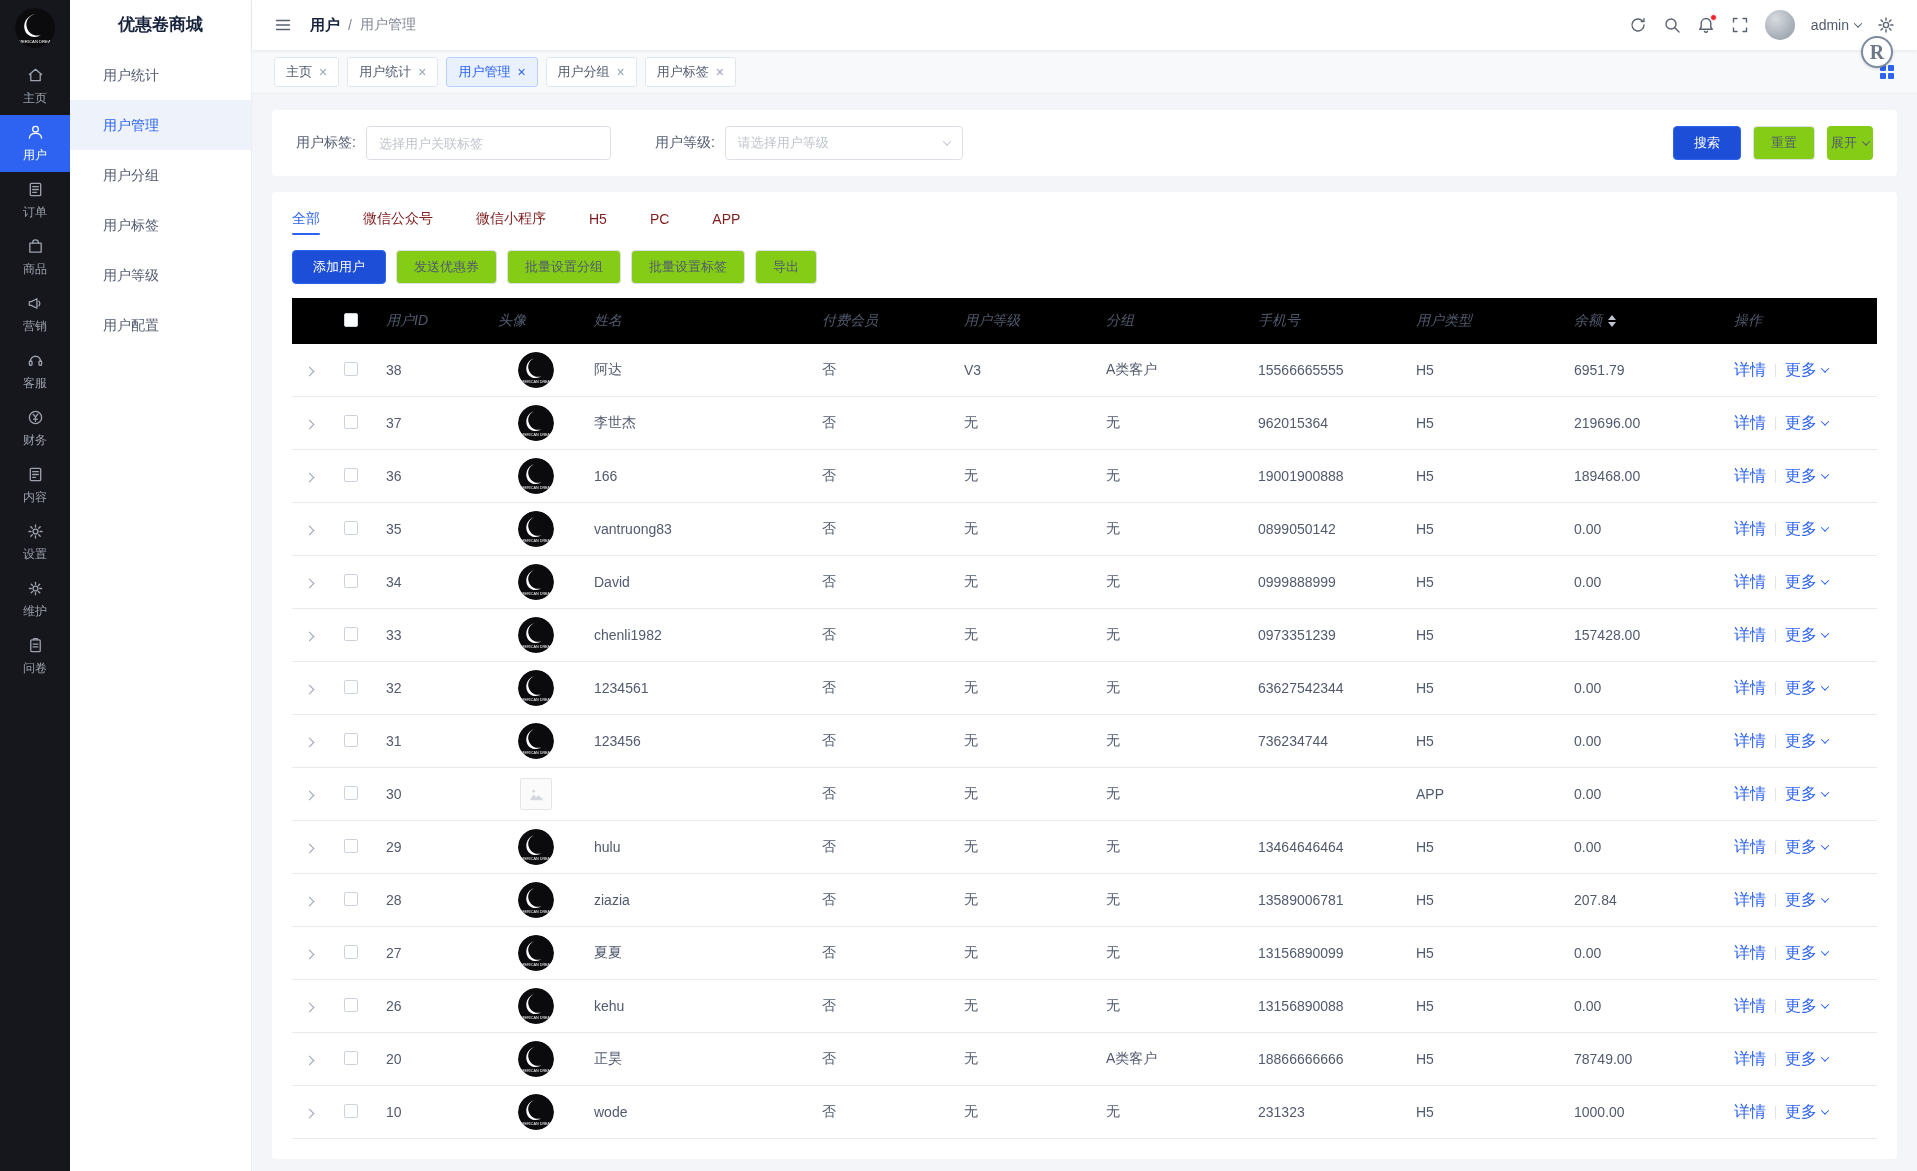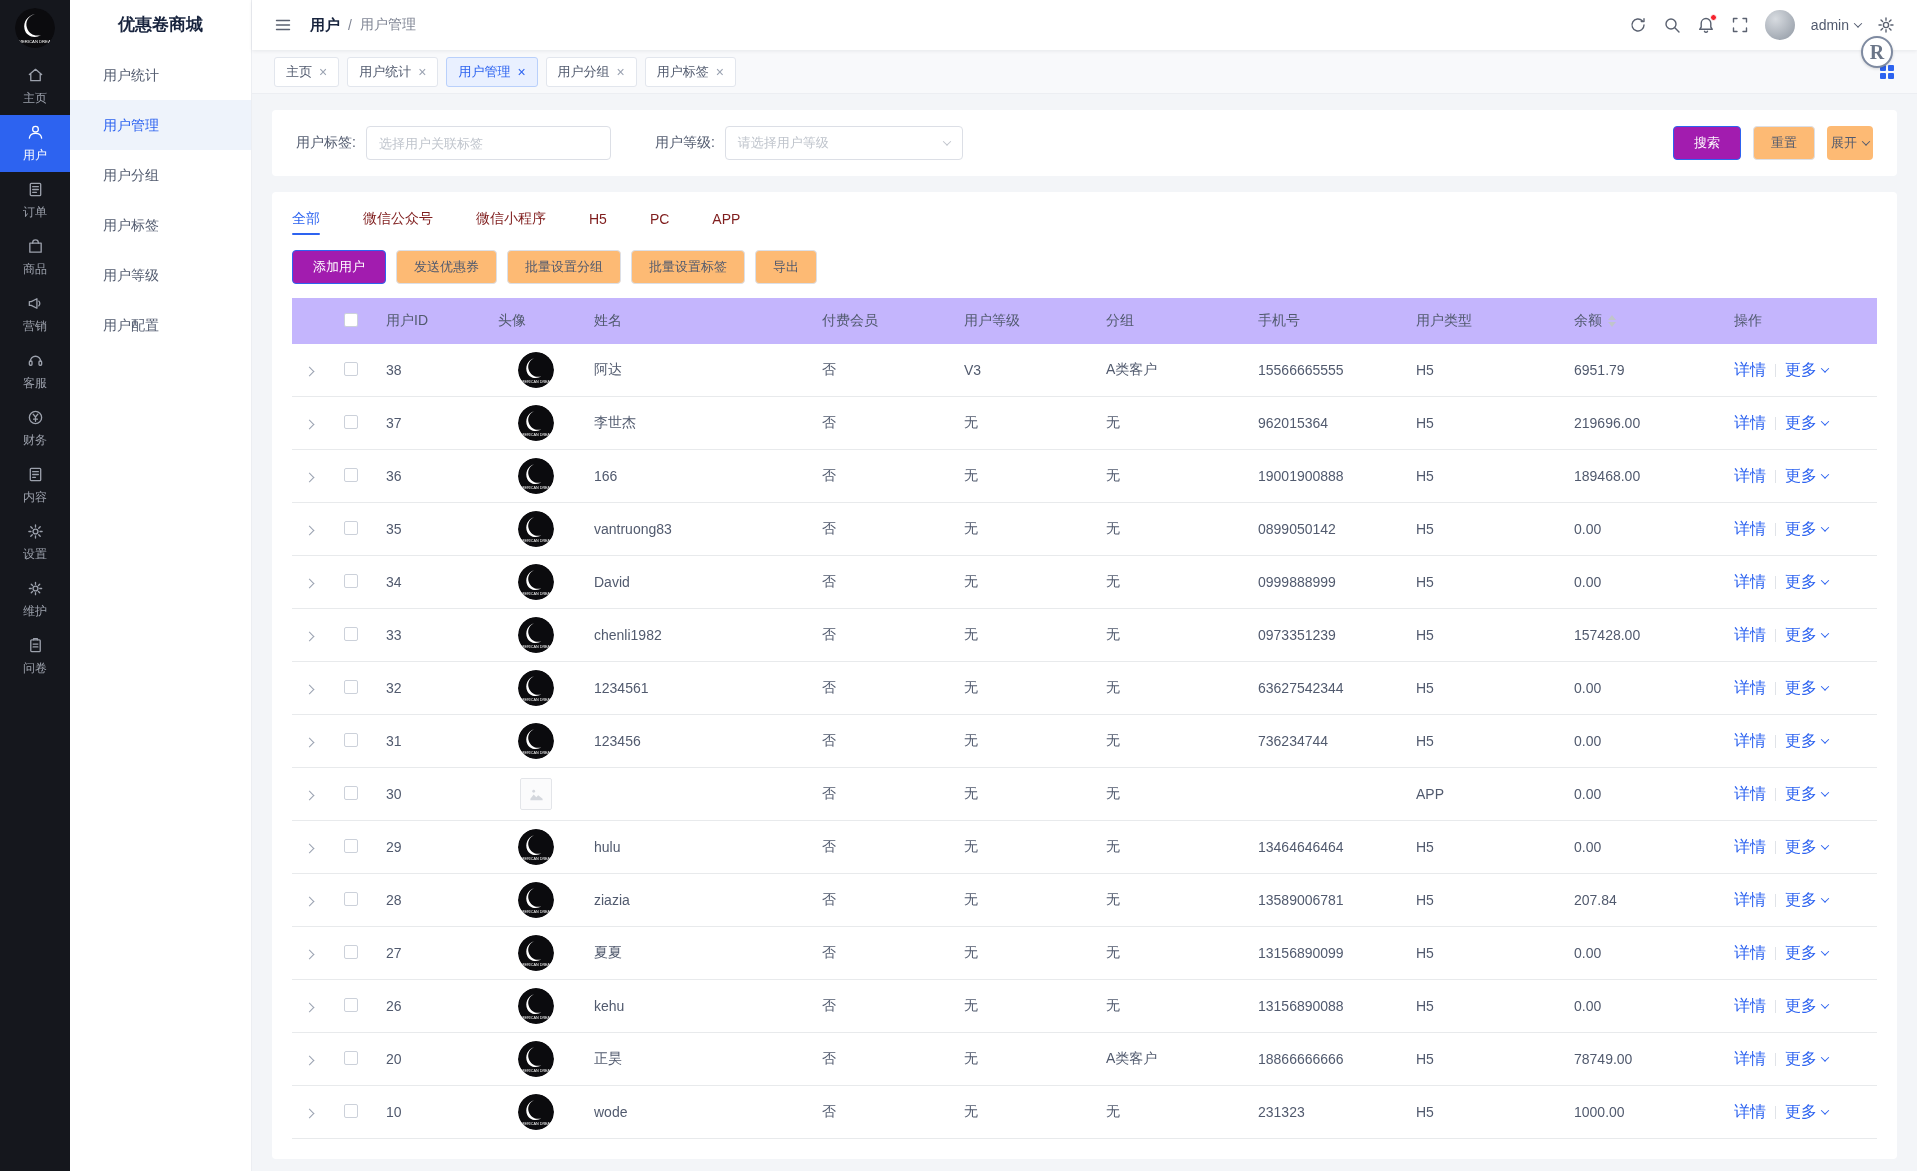--- a/index.html
+++ b/index.html
@@ -56,33 +56,33 @@
 
   .filter-card { padding:16px 24px; display:flex; align-items:center; }
   .fgroup { display:flex; align-items:center; margin-right:44px; }
   .flabel { margin-right:10px; color:#515a6e; white-space:nowrap; }
   .finput { height:34px; border:1px solid #dcdfe6; border-radius:4px; padding:0 12px; font-size:13px; color:#515a6e; font-family:inherit; outline:none; }
   .finput::placeholder { color:#bfc4cc; }
   .fselect { height:34px; border:1px solid #dcdfe6; border-radius:4px; padding:0 12px; font-size:13px; color:#bfc4cc; display:flex; align-items:center; justify-content:space-between; cursor:pointer; background:#fff; }
   .fselect .cdown { color:#c0c4cc; }
   .w-tag { width:245px; } .w-level { width:238px; } .w-ssel { width:98px; margin-right:8px; } .w-sinp { width:148px; }
   .fright { margin-left:auto; display:flex; align-items:center; gap:12px; }
-  .btn { height:34px; border-radius:4px; font-size:13px; padding:0 17px; cursor:pointer; border:1px solid #dcdfe6; background:#fdba74; color:#515a6e; font-family:inherit; display:inline-flex; align-items:center; gap:6px; }
-  .btn.primary { background:#a21caf; border-color:#2d63f0; color:#fff; padding:0 20px; }
+  .btn { height:34px; border-radius:4px; font-size:13px; padding:0 17px; cursor:pointer; border:1px solid #dcdfe6; background:#84cc16; color:#515a6e; font-family:inherit; display:inline-flex; align-items:center; gap:6px; }
+  .btn.primary { background:#1d4ed8; border-color:#2d63f0; color:#fff; padding:0 20px; }
 
   .table-card { margin-top:16px; padding:0 20px 20px; }
   .ctabs { display:flex; gap:43px; height:54px; align-items:center; }
   .ctab { position:relative; height:100%; display:flex; align-items:center; font-size:14px; color:#7f1d1d; cursor:pointer; }
   .ctab.active { color:#2d63f0; }
   .ctab.active::after { content:""; position:absolute; left:0; right:0; bottom:11px; height:2px; background:#2d63f0; border-radius:1px; }
 
   .actionrow { display:flex; gap:10px; padding:4px 0 14px; }
 
   .thead, .trow { display:flex; align-items:center; }
-  .thead { background:#c4b5fd; height:46px; color:#606266; }
+  .thead { background:#000000; height:46px; color:#606266;font-style:italic; }
   .trow { height:53px; border-bottom:1px solid #e8eaec; }
   .cell { padding-left:10px; font-size:14px; color:#515a6e; overflow:hidden; white-space:nowrap; }
   .c-expand { width:42px; } .c-check { width:42px; } .c-id { width:112px; }
   .c-avatar { width:96px; display:flex; justify-content:center; padding-left:0; }
   .c-name { width:228px; } .c-paid { width:142px; } .c-level { width:142px; }
   .c-group { width:152px; } .c-phone { width:158px; } .c-type { width:158px; }
   .c-balance { width:160px; } .c-op { flex:1; display:flex; align-items:center; }
   .thead .c-avatar { justify-content:flex-start; padding-left:10px; }
 
   .cb { width:14px; height:14px; border:1px solid #ccd1da; border-radius:2px; background:#fff; display:inline-block; cursor:pointer; }

